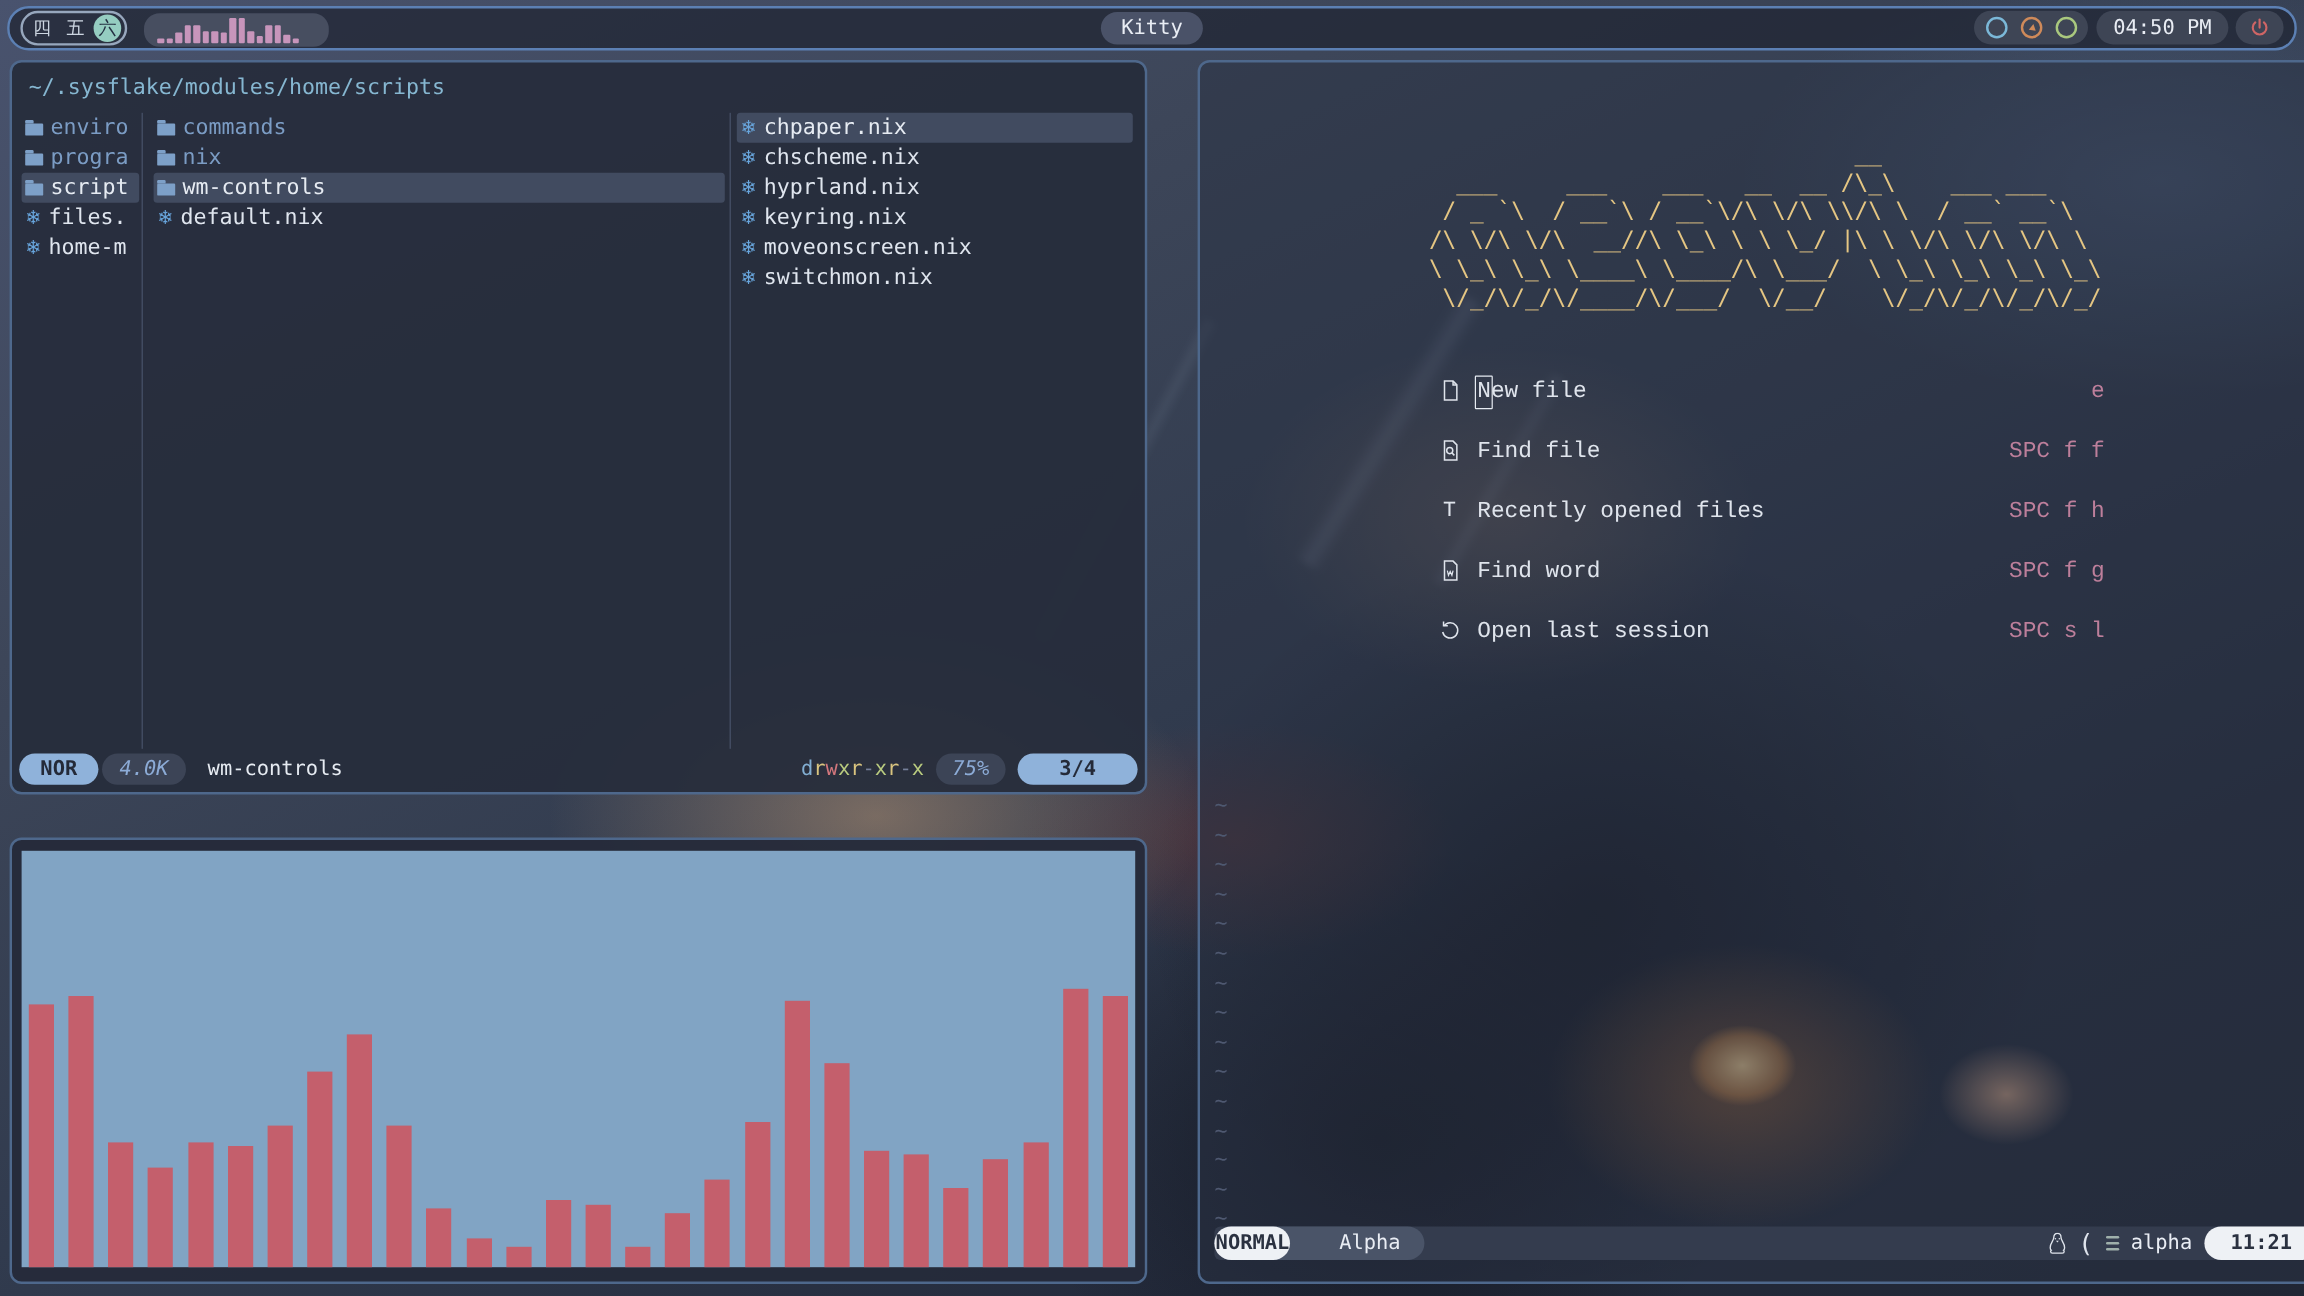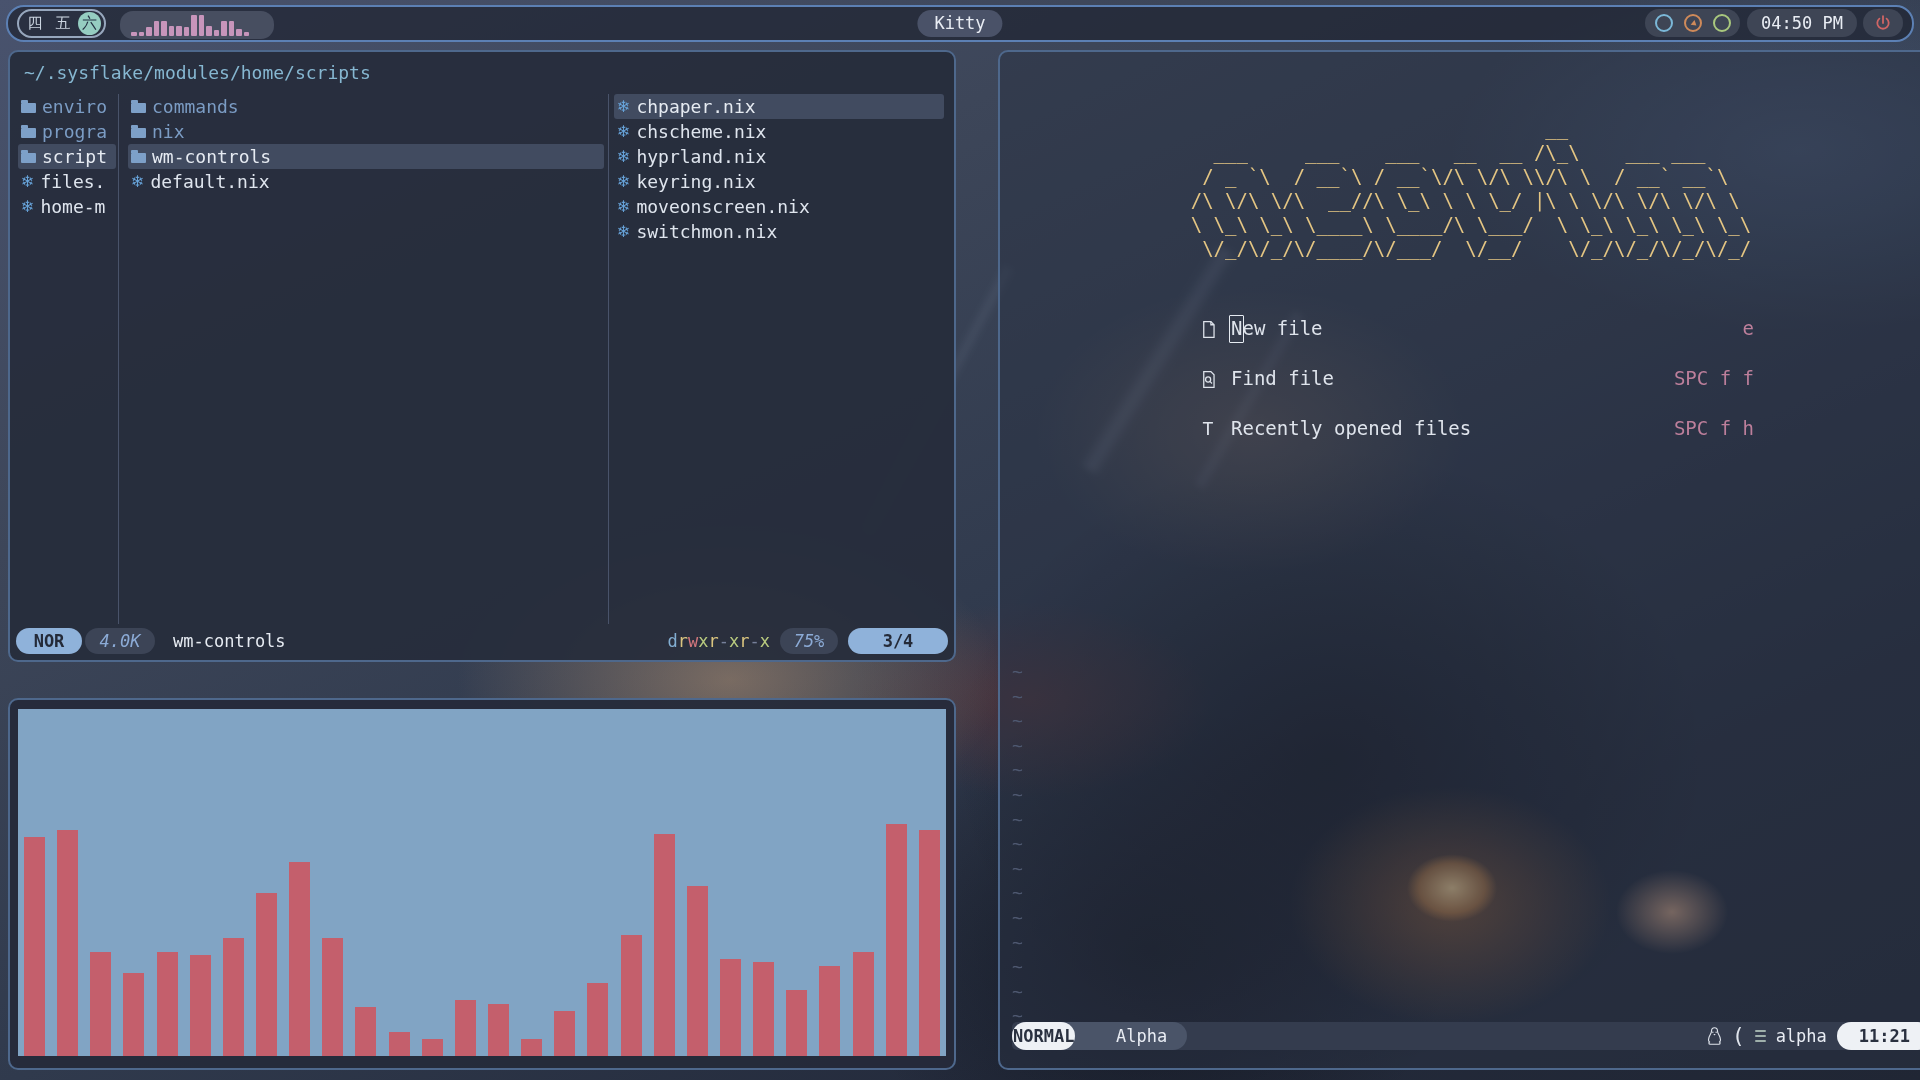--- a/index.html
+++ b/index.html
@@ -88,21 +88,21 @@
   .plot{position:absolute;left:8px;right:8px;top:9px;bottom:12px;background:#81a4c4;
     display:flex;align-items:flex-end;justify-content:space-between;padding:0 6px;box-sizing:border-box;}
   .cbar{width:21px;background:#c45f6c;}
 
   
   #nvim{left:966px;top:50px;width:946px;height:1020px;background:rgba(42,50,68,.52);margin-left:32px;}
   .nv-art{position:absolute;left:0;right:0;top:64px;text-align:center;}
   .nv-art pre{display:inline-block;text-align:left;margin:0;color:#e5c683;font-size:19px;line-height:24px;
     font-family:"DejaVu Sans Mono",monospace;}
   .nv-menu{position:absolute;left:196px;top:260px;width:558px;display:flex;flex-direction:column;gap:23px;}
-  .nv-item{height:27px;display:flex;align-items:flex-end;color:#dfe4ec;font-size:19px;}
+  .nv-item{height:27px;display:flex;align-items:center;color:#dfe4ec;font-size:19px;font-family:Liberation Mono, monospace;}
   .nv-ico{flex:none;width:24px;display:flex;justify-content:center;align-items:center;}
   .nv-ico svg{stroke:#dfe4ec;fill:none;stroke-width:1.6;}
   .nv-ico .tchar{font-size:18px;color:#dfe4ec;}
   .nv-label{margin-left:11px;position:relative;}
   .nv-sc{margin-left:auto;color:#bd7f9b;}
   .block-cursor{position:absolute;left:-2px;top:-2px;width:13px;height:26px;border:1.5px solid #e6ebf2;border-radius:1px;}
   .nv-tildes{position:absolute;left:12px;top:608px;margin:0;color:#4e5870;font-size:18px;line-height:24.6px;}
   .nv-status{position:absolute;left:12px;right:10px;bottom:18px;height:28px;background:#343c4e;border-radius:5px;
     display:flex;align-items:center;font-size:17px;color:#e9edf4;}
   .seg-alpha{height:28px;line-height:28px;background:#4a5468;border-radius:14px;padding:0 20px 0 104px;}
@@ -306,20 +306,40 @@
         <span class="nv-label">Find file</span>
         <span class="nv-sc">SPC f f</span>
       </div>
       <div class="nv-item">
         <span class="nv-ico">
           <span class="tchar">T</span>
         </span>
         <span class="nv-label">Recently opened files</span>
         <span class="nv-sc">SPC f h</span>
       </div>
+      <div class="nv-item">
+        <span class="nv-ico">
+          <svg width="19" height="19" viewBox="0 0 24 24">
+            <path d="M6 2h9l4 4v16H6z"></path>
+            <path d="M9 12l1.2 5 1.8-4 1.8 4 1.2-5" stroke-width="1.3"></path>
+          </svg>
+        </span>
+        <span class="nv-label">Find word</span>
+        <span class="nv-sc">SPC f g</span>
+      </div>
+      <div class="nv-item">
+        <span class="nv-ico">
+          <svg width="19" height="19" viewBox="0 0 24 24">
+            <path d="M5.5 7a8 8 0 1 1-1.4 6.5"></path>
+            <path d="M5 2.5V7h4.5" fill="none"></path>
+          </svg>
+        </span>
+        <span class="nv-label">Open last session</span>
+        <span class="nv-sc">SPC s l</span>
+      </div>
     </div>
   <pre class="nv-tildes" id="nv-tildes">~
 ~
 ~
 ~
 ~
 ~
 ~
 ~
 ~

